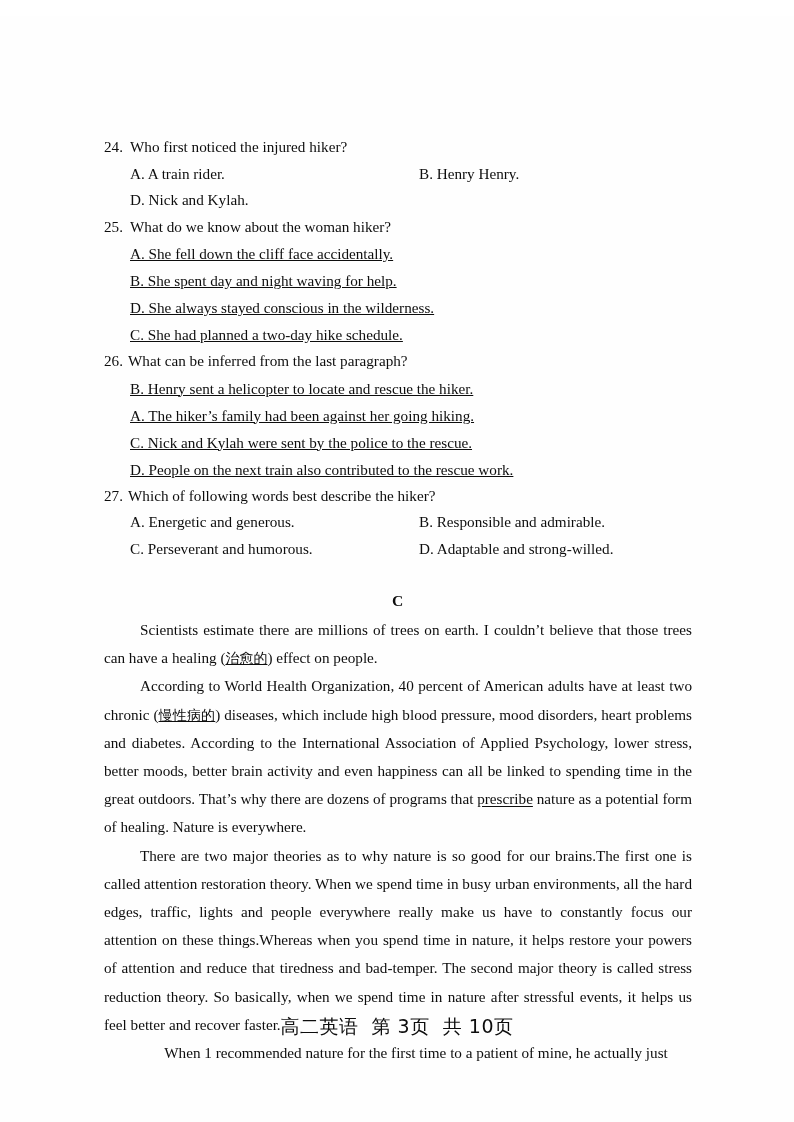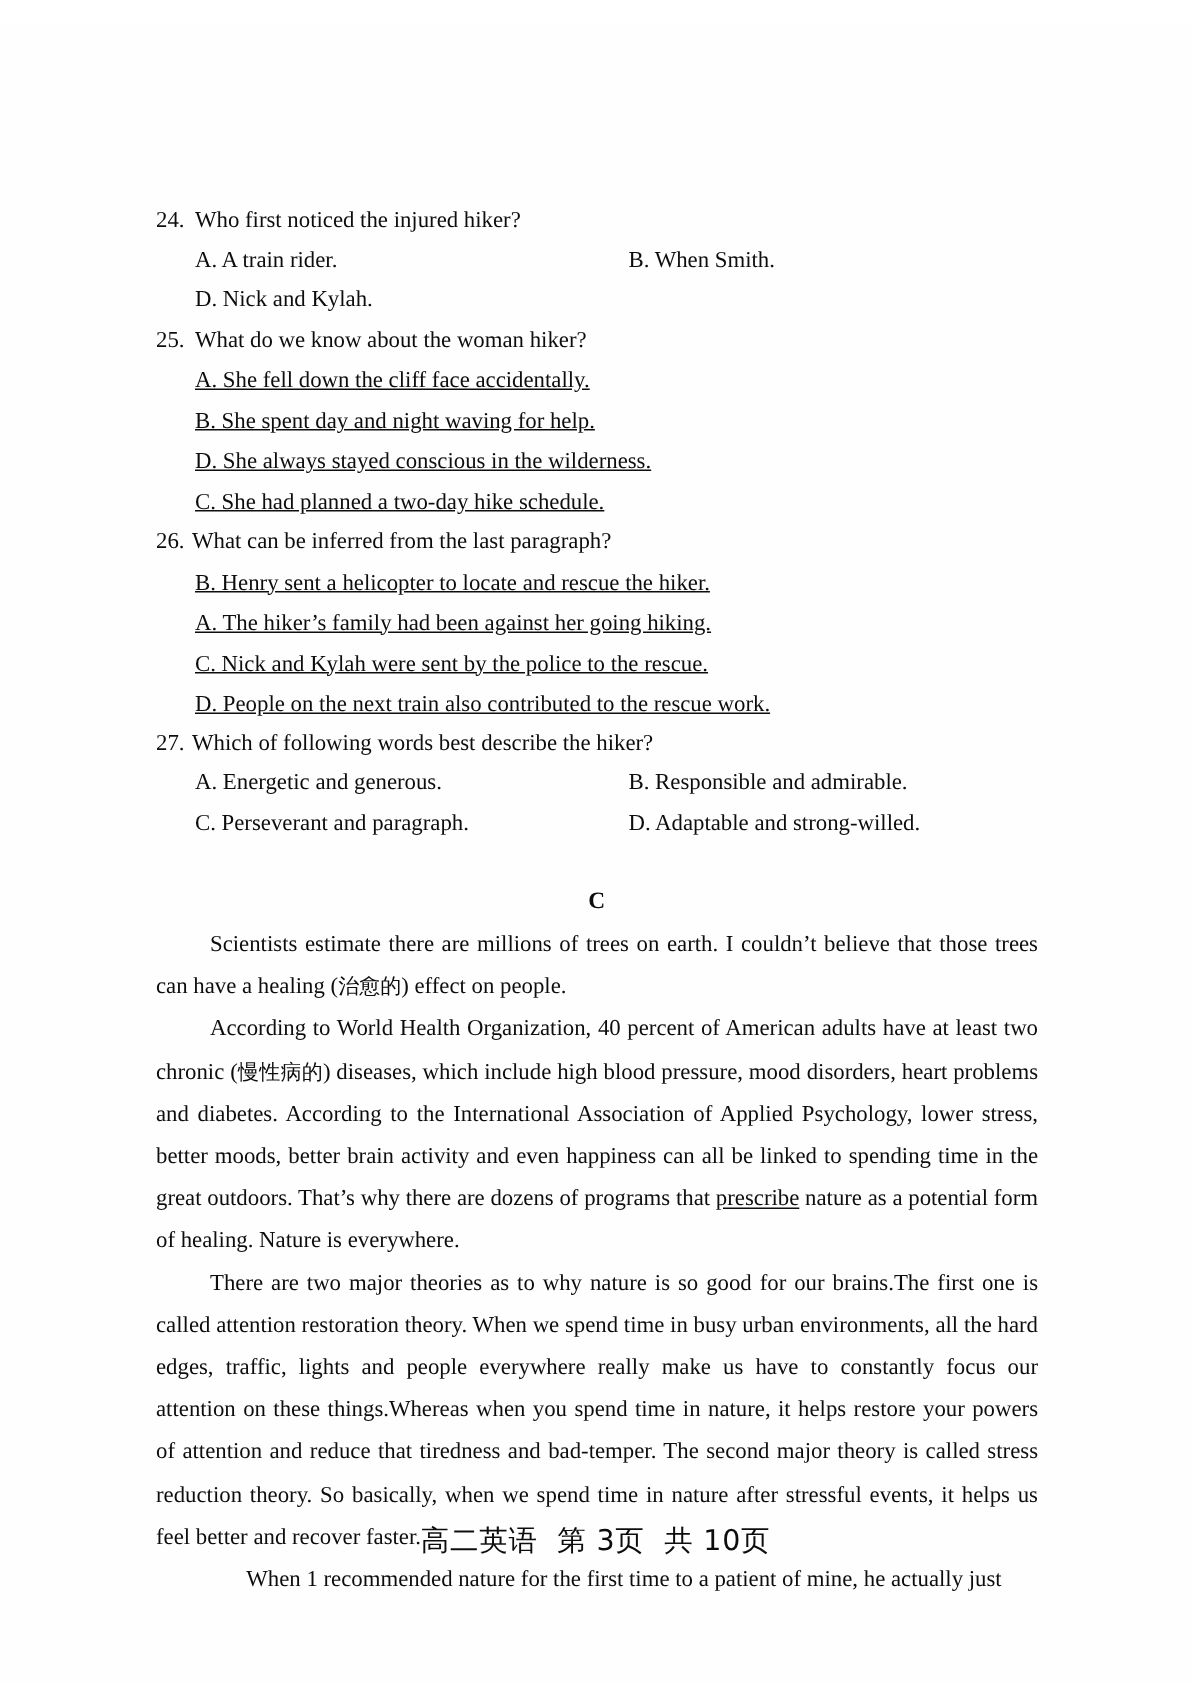--- a/index.html
+++ b/index.html
@@ -85,20 +85,21 @@
     text-indent: 36px;
     margin: 0;
     hyphens: none;
   }
   .para.last-line-natural {
     text-align: center;
   }
   .cn {
     font-family: "DejaVu Sans", sans-serif;
     font-size: 14px;
+    text-decoration: underline;
   }
   .underline {
     text-decoration: underline;
     text-underline-offset: 2px;
   }
 
   
   .footer {
     position: absolute;
     left: 0;
@@ -120,21 +121,21 @@
 <div class="page">
 
   <div class="content">
 
     <div class="question-block">
       <div class="q-stem">
         <span class="q-num">24.</span><span>Who first noticed the injured hiker?</span>
       </div>
       <div class="opt-row">
         <div class="opt-col-a">A. A train rider.</div>
-        <div class="opt-col-b">B. When Smith.</div>
+        <div class="opt-col-b">B. Henry Henry.</div>
       </div>
       <div class="opt-row">
         <div class="opt-col-b">D. Nick and Kylah.</div>
       </div>
     </div>
 
     <div class="question-block">
       <div class="q-stem">
         <span class="q-num">25.</span><span>What do we know about the woman hiker?</span>
       </div>
@@ -156,21 +157,21 @@
 
     <div class="question-block">
       <div class="q-stem">
         <span class="q-num tight">27.</span><span>Which of following words best describe the hiker?</span>
       </div>
       <div class="opt-row">
         <div class="opt-col-a">A. Energetic and generous.</div>
         <div class="opt-col-b">B. Responsible and admirable.</div>
       </div>
       <div class="opt-row">
-        <div class="opt-col-a">C. Perseverant and paragraph.</div>
+        <div class="opt-col-a">C. Perseverant and humorous.</div>
         <div class="opt-col-b">D. Adaptable and strong-willed.</div>
       </div>
     </div>
 
     <div class="passage-gap"></div>
 
     <div class="passage-title">C</div>
 
     <p class="para">Scientists estimate there are millions of trees on earth. I couldn’t believe that those trees can have a healing (<span class="cn">治愈的</span>) effect on people.</p>
     <p class="para">According to World Health Organization, 40 percent of American adults have at least two chronic (<span class="cn">慢性病的</span>) diseases, which include high blood pressure, mood disorders, heart problems and diabetes. According to the International Association of Applied Psychology, lower stress, better moods, better brain activity and even happiness can all be linked to spending time in the great outdoors. That’s why there are dozens of programs that <span class="underline">prescribe</span> nature as a potential form of healing. Nature is everywhere.</p>

